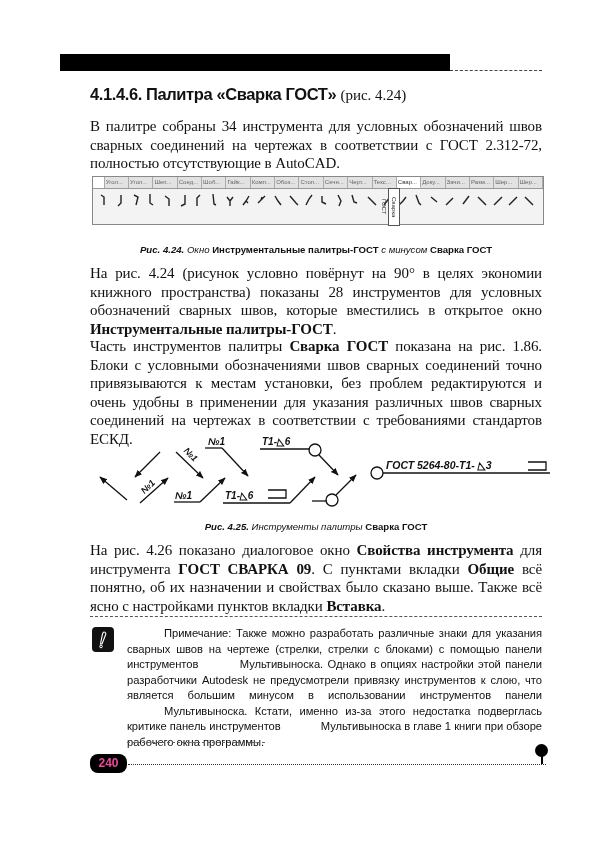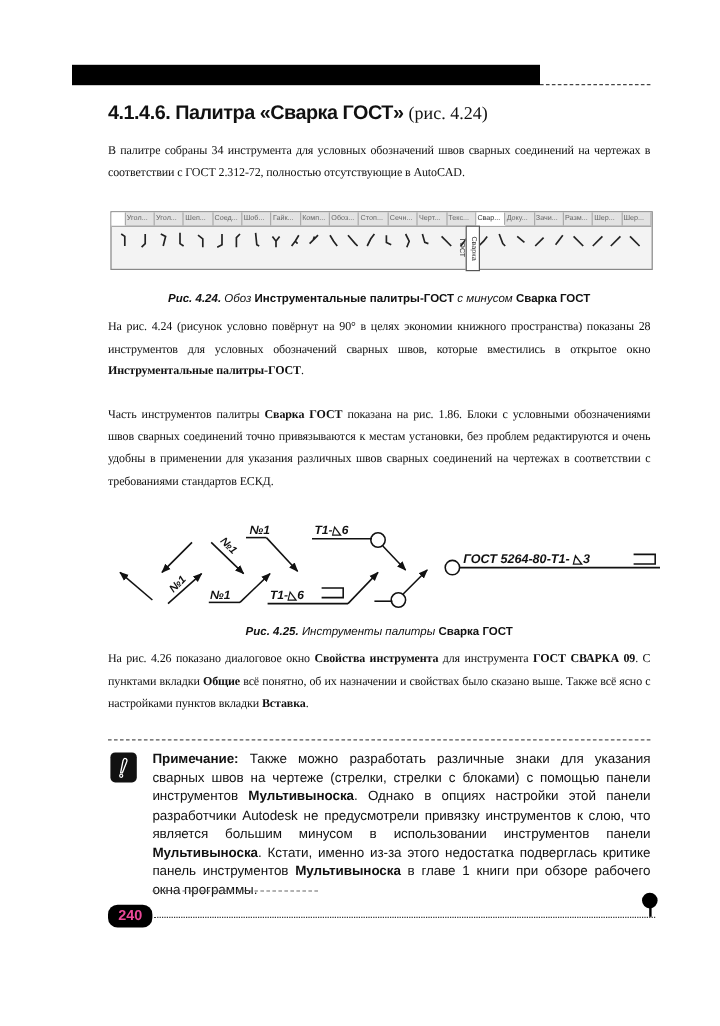--- a/index.html
+++ b/index.html
@@ -16,21 +16,21 @@
     }
     .header-dots {
       position:absolute; left:450px; top:70px; width:92px; border-top:1.5px dashed #444;
     }
     .section-title {
       position:absolute; left:90px; top:85px; font-family:"Liberation Sans", sans-serif;
       font-size:16.5px; font-weight:bold; letter-spacing:-0.4px;
     }
     .section-title .ref { font-family:"Liberation Serif", serif; font-weight:normal; font-size:15px; letter-spacing:0;margin-top:36px; }
     .para {
-      position:absolute; left:90px; width:452px; font-size:10px; line-height:18.6px;
+      position:absolute; left:90px; width:452px; font-size:15px; line-height:18.6px;
       text-align:justify; letter-spacing:-0.1px;
     }
     .para b { font-weight:bold; }
     .caption {
       position:absolute; left:90px; width:452px; text-align:center;
       font-family:"Liberation Sans", sans-serif; font-size:9.6px; font-style:italic;
     }
     .caption b { font-style:normal; font-weight:bold; }
     .caption .fig { font-weight:bold; font-style:italic;text-align:right; }
 
@@ -59,21 +59,21 @@
     
     .note-dash-top { position:absolute; left:90px; top:616px; width:452px; border-top:1.5px dashed #555; }
     .note-icon {
       position:absolute; left:92px; top:627px; width:22px; height:25px; background:#111; border-radius:4px;
       display:flex; align-items:center; justify-content:center;
     }
     .note-text {
       position:absolute; left:127px; top:626px; width:415px;
       font-family:"Liberation Sans", sans-serif; font-size:11.2px; line-height:15.5px; text-align:justify; letter-spacing:-0.05px;
     }
-    .note-text b { font-weight:bold; }
+    .note-text b { font-weight:normal;margin-left:37px; }
     .note-dash-bottom { position:absolute; left:127px; top:742px; width:138px; border-top:1.5px dashed #666; }
 
     
     .page-badge {
       position:absolute; left:90px; top:754px; width:37px; height:19px; background:#000; border-radius:8px;
       color:#ec4899; font-family:"Liberation Sans", sans-serif; font-weight:bold; font-size:12px; text-align:center; line-height:19px;
     }
     .footer-dots { position:absolute; left:128px; top:764px; width:418px; border-top:1.5px dotted #333; }
     .pin-head { position:absolute; left:535px; top:744px; width:13px; height:13px; border-radius:50%; background:#000; }
     .pin-stem { position:absolute; left:541px; top:755px; width:1.5px; height:9px; background:#000; }
@@ -255,21 +255,21 @@
       <div class="tool">
         <svg width="15" height="18" viewBox="0 0 15 18">
           <path d="M4,6 L12,14" stroke="#222" stroke-width="1.4" fill="none"></path>
         </svg>
       </div>
     </div>
 </div>
 <div class="tooltip">Сварка ГОСТ</div>
 
 <div class="caption" style="top:244px;">
-  <span class="fig">Рис. 4.24.</span><span> Обоз </span><b>Инструментальные палитры-ГОСТ</b><span> с минусом </span><b>Сварка ГОСТ</b>
+  <span class="fig">Рис. 4.24.</span><span> Окно </span><b>Инструментальные палитры-ГОСТ</b><span> с минусом </span><b>Сварка ГОСТ</b>
 </div>
 
 <div class="para" style="top:264px;">
   <span>На рис. 4.24 (рисунок условно повёрнут на 90° в целях экономии книжного пространства) показаны 28 инструментов для условных обозначений сварных швов, которые вместились в открытое окно </span><b>Инструментальные палитры-ГОСТ</b><span>.</span>
 </div>
 
 <div class="para" style="top:337px;">
   <span>Часть инструментов палитры </span><b>Сварка ГОСТ</b><span> показана на рис. 1.86. Блоки с условными обозначениями швов сварных соединений точно привязываются к местам установки, без проблем редактируются и очень удобны в применении для указания различных швов сварных соединений на чертежах в соответствии с требованиями стандартов ЕСКД.</span>
 </div>
 

